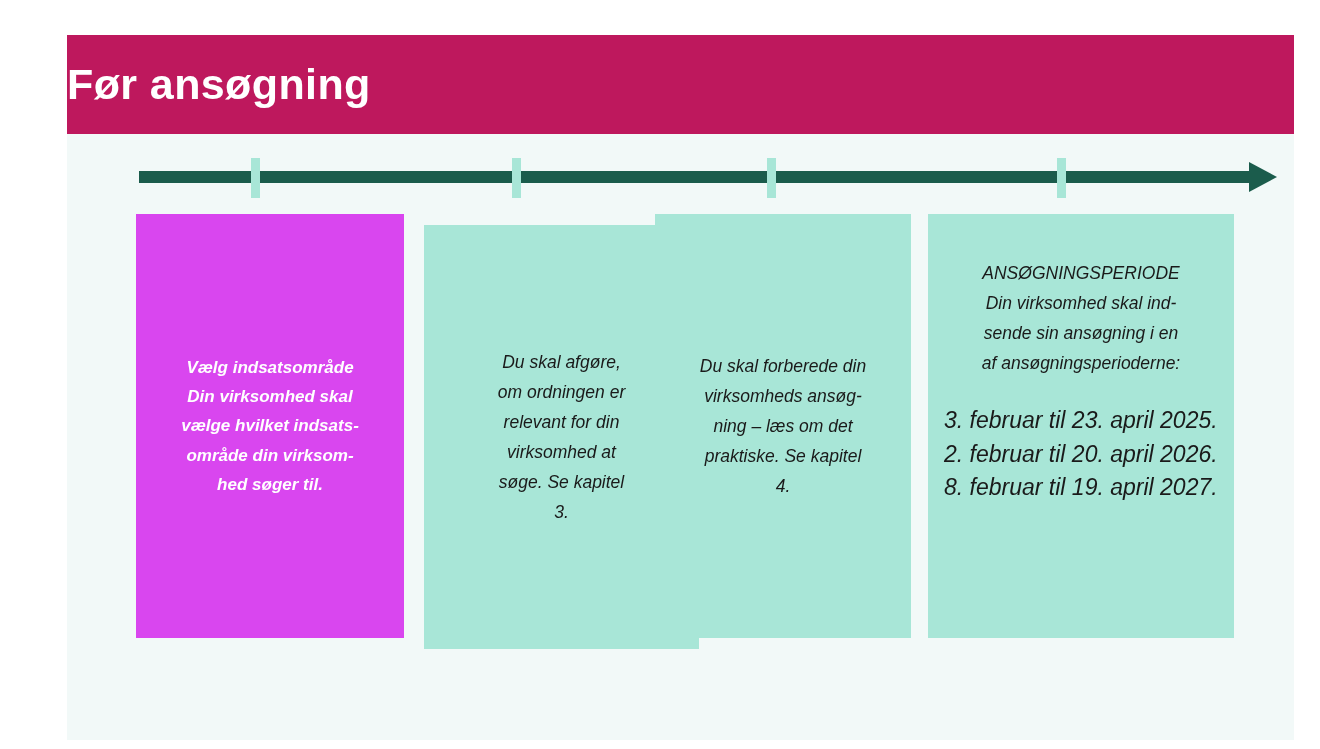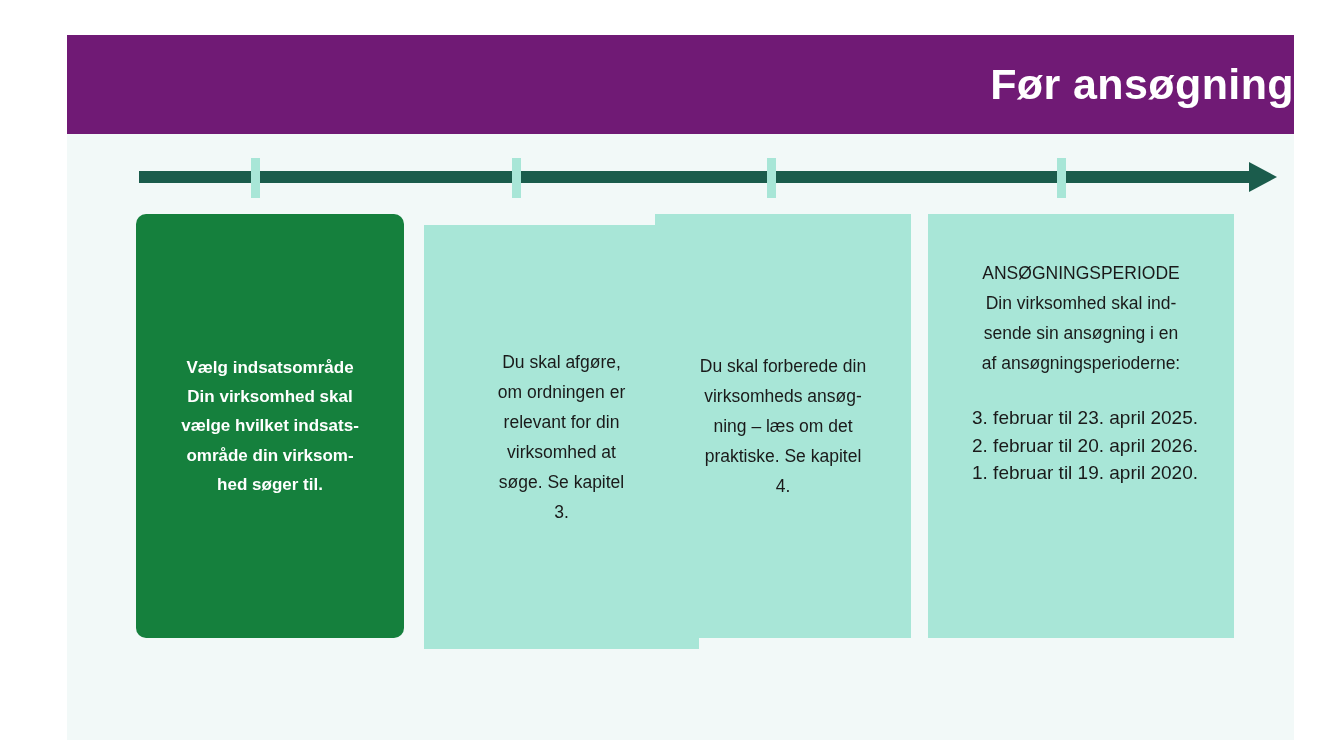--- a/index.html
+++ b/index.html
@@ -24,24 +24,24 @@
     overflow: hidden;
   }
 
   
   .header-band {
     position: absolute;
     left: 67px;
     top: 35px;
     width: 1227px;
     height: 99px;
-    background: #701a75;
+    background: #be185d;
     display: flex;
     align-items: center;
-    justify-content: flex-end;
+    justify-content: flex-start;
   }
   .header-title {
     color: #ffffff;
     font-size: 43px;
     font-weight: 700;
     letter-spacing: 0.4px;
     line-height: 1;
     text-align: center;
     white-space: nowrap;
   }
@@ -102,27 +102,27 @@
     width: 1227px;
     height: 424px;
   }
   .card {
     position: absolute;
     top: 0;
     height: 424px;
     box-sizing: border-box;
     display: flex;
     flex-direction: column;
-    padding: 0 28px;
+    padding: 0 0;
     color: #1a1a1a;
+    font-style: italic;
   }
   .card.dark {
-    background: #15803d;
+    background: #d946ef;
     color: #ffffff;
-    border-radius: 10px;
   }
   .card.mint {
     background: #a8e6d7;
   }
   .card.center {
     justify-content: center;
   }
   .card.top {
     justify-content: flex-start;
     padding-top: 44px;
@@ -154,21 +154,21 @@
   }
   .date-list {
     margin: 0;
     padding: 0;
     list-style: none;
     text-align: left;
     margin-top: 26px;
     padding-left: 16px;
   }
   .date-list li {
-    font-size: 19px;
+    font-size: 23px;
     line-height: 1.45;
     white-space: nowrap;
   }
 </style>
 </head>
 <body>
 
 <div id="figure">
 
   <div class="header-band">
@@ -214,19 +214,19 @@
       </div>
 
       <div class="card mint top card-c4">
         <p class="card-heading card-text">ANSØGNINGSPERIODE
 Din virksomhed skal ind-
 sende sin ansøgning i en
 af ansøgningsperioderne:</p>
         <ul class="date-list">
           <li>3. februar til 23. april 2025.</li>
           <li>2. februar til 20. april 2026.</li>
-          <li>1. februar til 19. april 2020.</li>
+          <li>8. februar til 19. april 2027.</li>
         </ul>
       </div>
 
     </div>
   </div>
 </div>
 
 </body></html>

